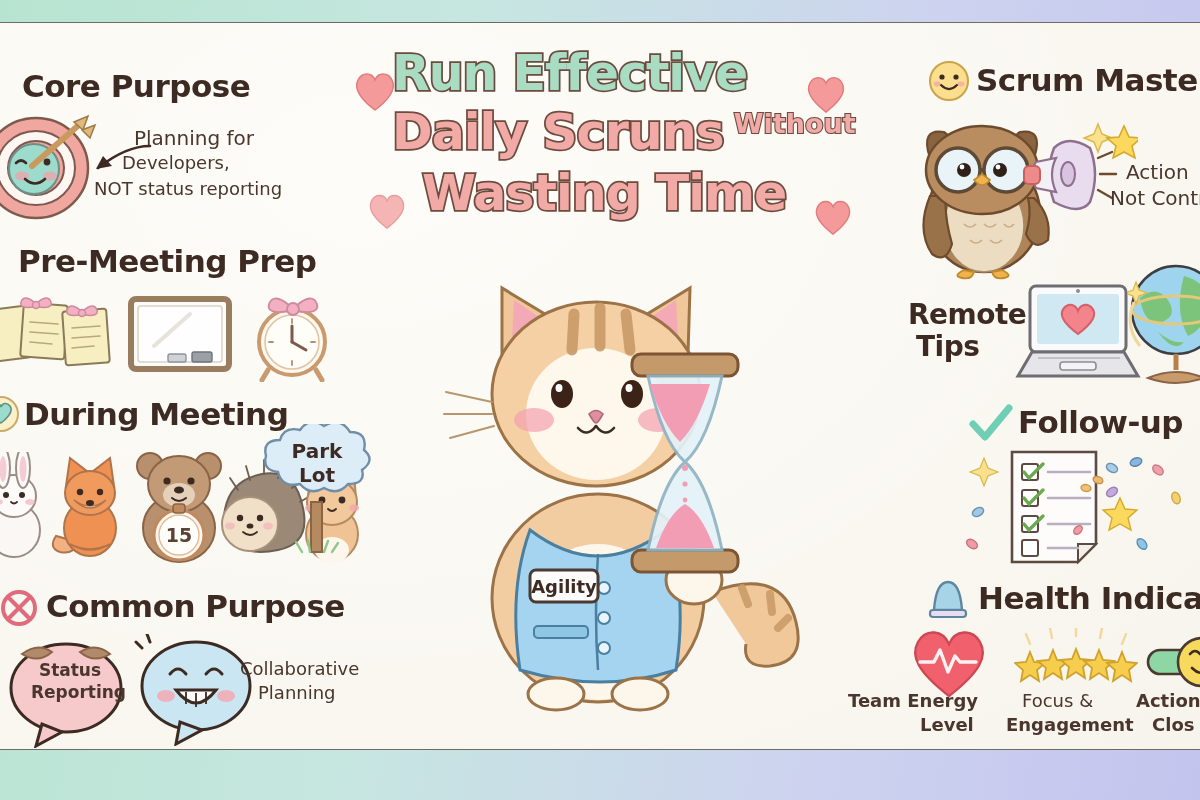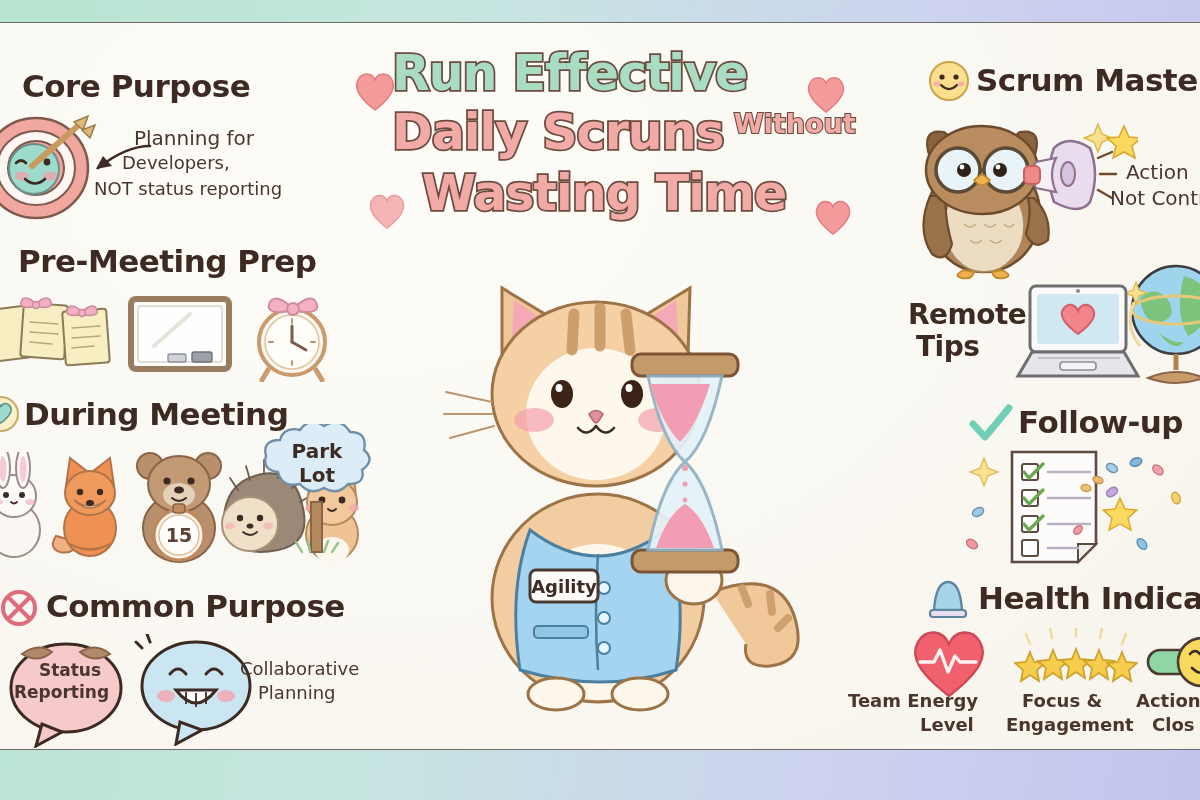--- a/index.html
+++ b/index.html
@@ -282,21 +282,21 @@
     <line x1="30" y1="9" x2="8" y2="31" stroke="#e06b7a" stroke-width="4"></line>
   </svg>
 
   <svg class="ic" style="left:8px;top:638px" width="122" height="110" viewBox="0 0 122 110">
     <ellipse cx="58" cy="50" rx="55" ry="44" fill="#f6c9ca" stroke="#3d2b23" stroke-width="3"></ellipse>
     <path d="M34 86 l-6 22 l26 -14 z" fill="#f6c9ca" stroke="#3d2b23" stroke-width="3"></path>
     <path d="M14 16 q16 -12 30 -2 q-14 12 -30 2 z" fill="#b08a6a" stroke="#8a6446" stroke-width="2"></path>
     <path d="M72 14 q16 -10 30 2 q-16 10 -30 -2 z" fill="#b08a6a" stroke="#8a6446" stroke-width="2"></path>
   </svg>
   <div class="cap" style="left:30px;top:660px;font-size:17px;font-weight:700;text-align:center;width:80px">Status</div>
-  <div class="cap" style="left:14px;top:682px;font-size:17px;font-weight:700;text-align:left;width:112px">Reporting</div>
+  <div class="cap" style="left:14px;top:682px;font-size:17px;font-weight:700;text-align:right;width:112px">Reporting</div>
 
   <svg class="ic" style="left:134px;top:634px" width="124" height="112" viewBox="0 0 124 112">
     <g stroke="#3d2b23" stroke-width="3" stroke-linecap="round">
       <line x1="8" y1="14" x2="2" y2="8"></line>
         <line x1="16" y1="8" x2="13" y2="0"></line>
     </g>
     <ellipse cx="62" cy="52" rx="54" ry="44" fill="#c9e6f2" stroke="#3d2b23" stroke-width="3"></ellipse>
     <path d="M46 88 l-4 22 l26 -14 z" fill="#c9e6f2" stroke="#3d2b23" stroke-width="3"></path>
     <path d="M36 40 q8 -10 16 0" stroke="#3d2b23" stroke-width="3" fill="none" stroke-linecap="round"></path>
     <path d="M72 40 q8 -10 16 0" stroke="#3d2b23" stroke-width="3" fill="none" stroke-linecap="round"></path>
@@ -540,21 +540,21 @@
       <line x1="108" y1="16" x2="112" y2="6"></line>
     </g>
     <g fill="#f7cd4e" stroke="#cfa22c" stroke-width="1.8">
       <path d="M16 24 l4 10 l11 1 l-8 7 l2 11 l-9 -6 l-9 6 l2 -11 l-8 -7 l11 -1 z"></path>
       <path d="M39 22 l4 10 l11 1 l-8 7 l2 11 l-9 -6 l-9 6 l2 -11 l-8 -7 l11 -1 z"></path>
       <path d="M62 21 l4 10 l11 1 l-8 7 l2 11 l-9 -6 l-9 6 l2 -11 l-8 -7 l11 -1 z"></path>
       <path d="M85 22 l4 10 l11 1 l-8 7 l2 11 l-9 -6 l-9 6 l2 -11 l-8 -7 l11 -1 z"></path>
       <path d="M108 24 l4 10 l11 1 l-8 7 l2 11 l-9 -6 l-9 6 l2 -11 l-8 -7 l11 -1 z"></path>
     </g>
   </svg>
-  <div class="cap" style="left:1022px;top:690px;font-size:18px;font-weight:700">Focus &amp;</div>
+  <div class="cap" style="left:1022px;top:690px;font-size:18px;font-weight:400">Focus &amp;</div>
   <div class="cap" style="left:1006px;top:714px;font-size:18px;font-weight:700">Engagement</div>
 
   <svg class="ic" style="left:1146px;top:636px" width="92" height="58" viewBox="0 0 92 58">
     <rect x="2" y="14" width="60" height="24" rx="12" fill="#8ed6a4" stroke="#4a3a32" stroke-width="2.6"></rect>
     <circle cx="56" cy="26" r="24" fill="#f7d95e" stroke="#4a3a32" stroke-width="2.6"></circle>
     <path d="M44 18 q5 -6 10 0" stroke="#3d2b23" stroke-width="2.6" fill="none" stroke-linecap="round"></path>
     <path d="M62 18 q5 -6 10 0" stroke="#3d2b23" stroke-width="2.6" fill="none" stroke-linecap="round"></path>
     <path d="M46 32 q10 10 20 0" stroke="#3d2b23" stroke-width="2.6" fill="none" stroke-linecap="round"></path>
   </svg>
   <div class="cap" style="left:1136px;top:690px;font-size:18px;font-weight:700">Action</div>

